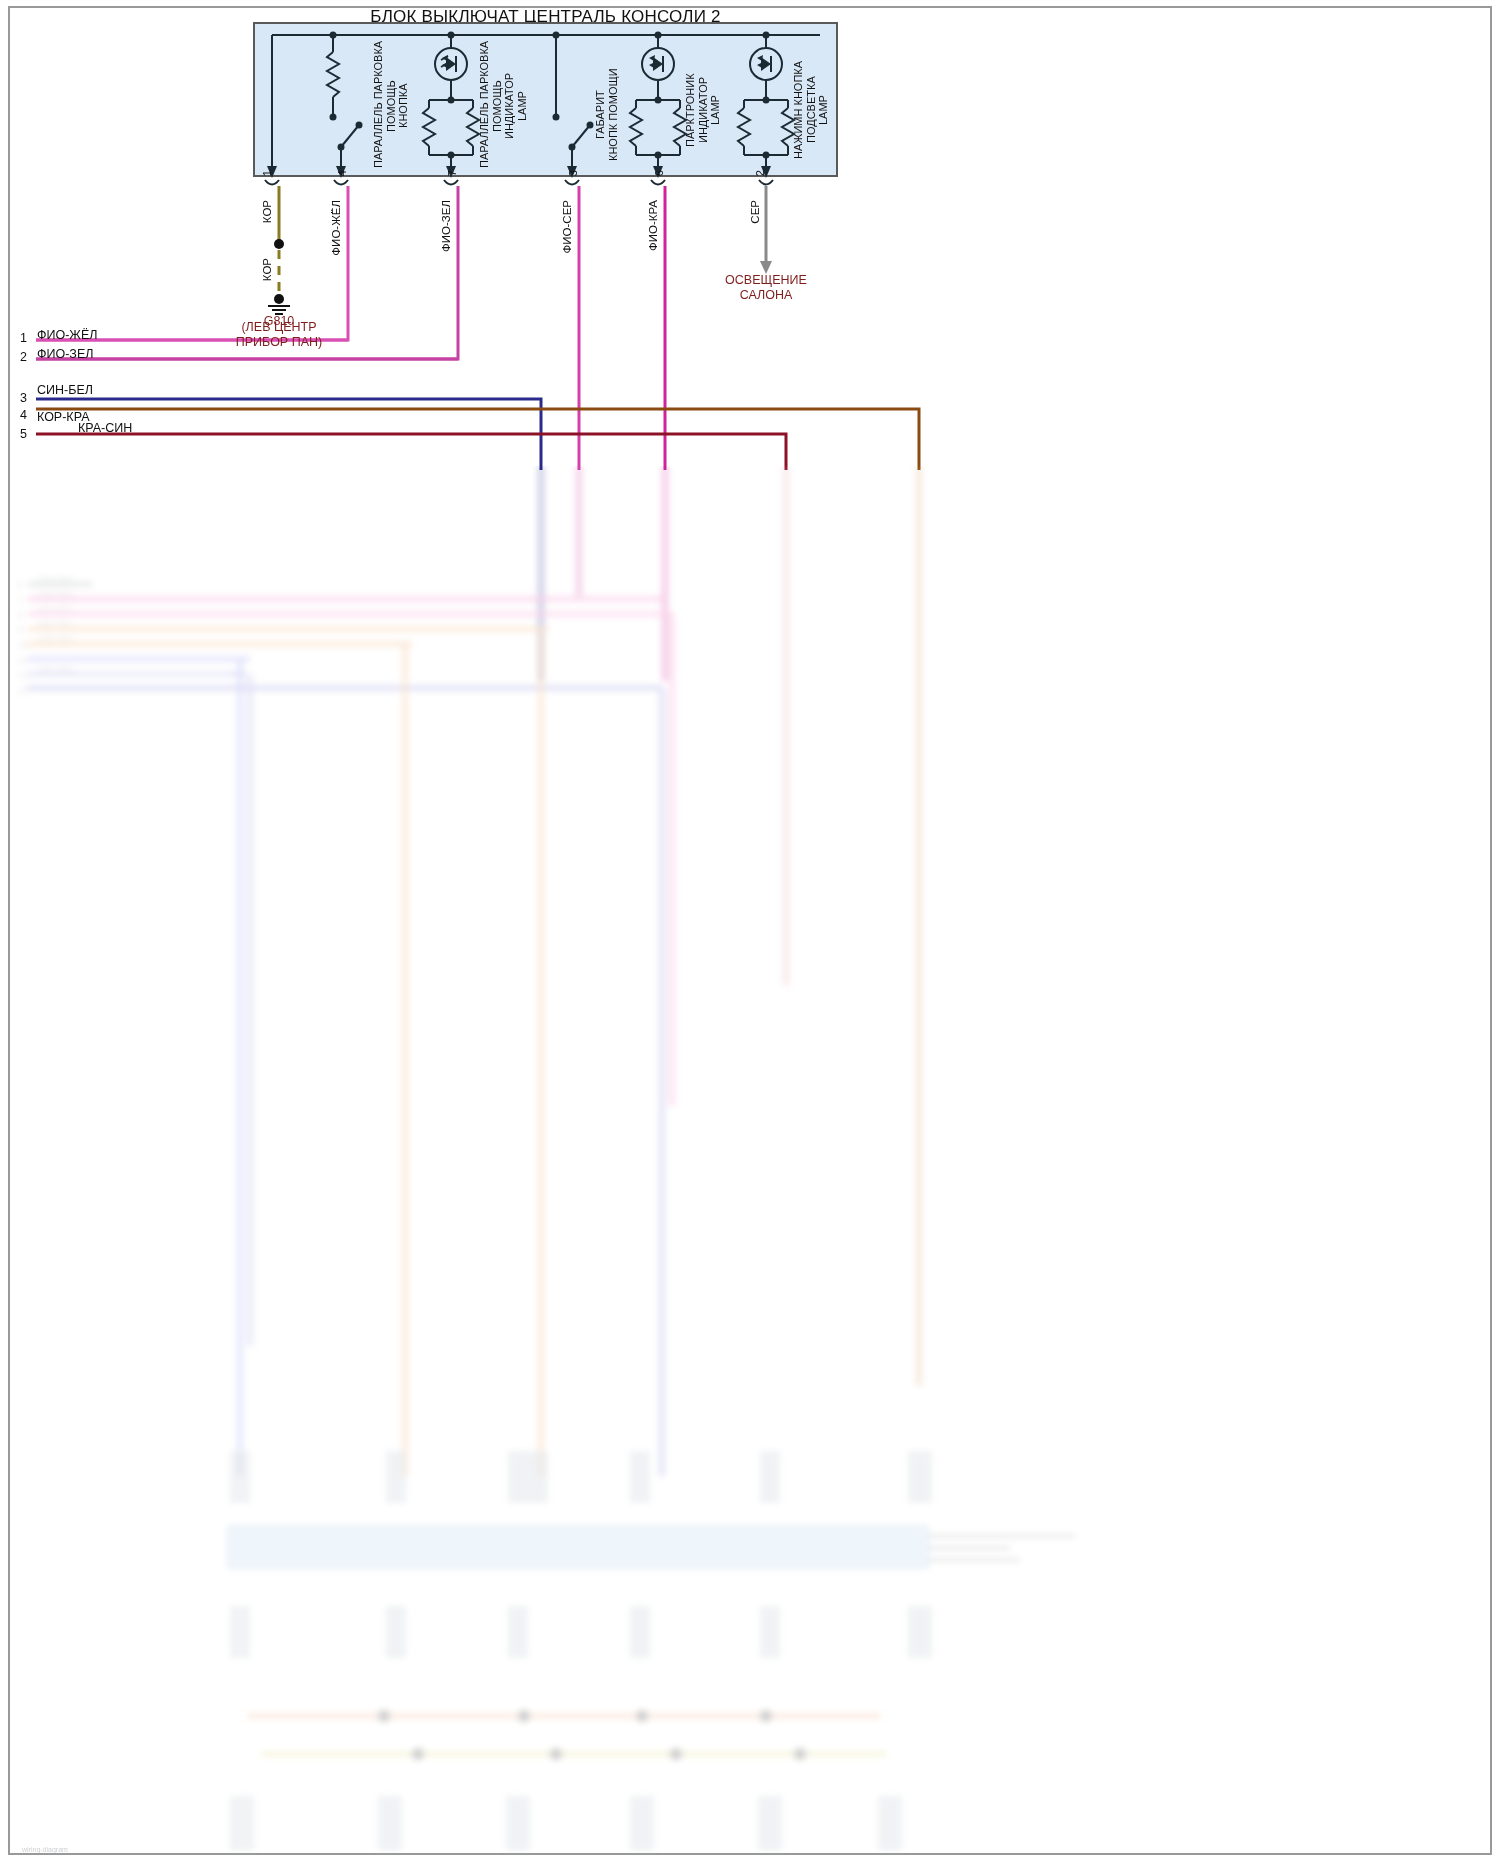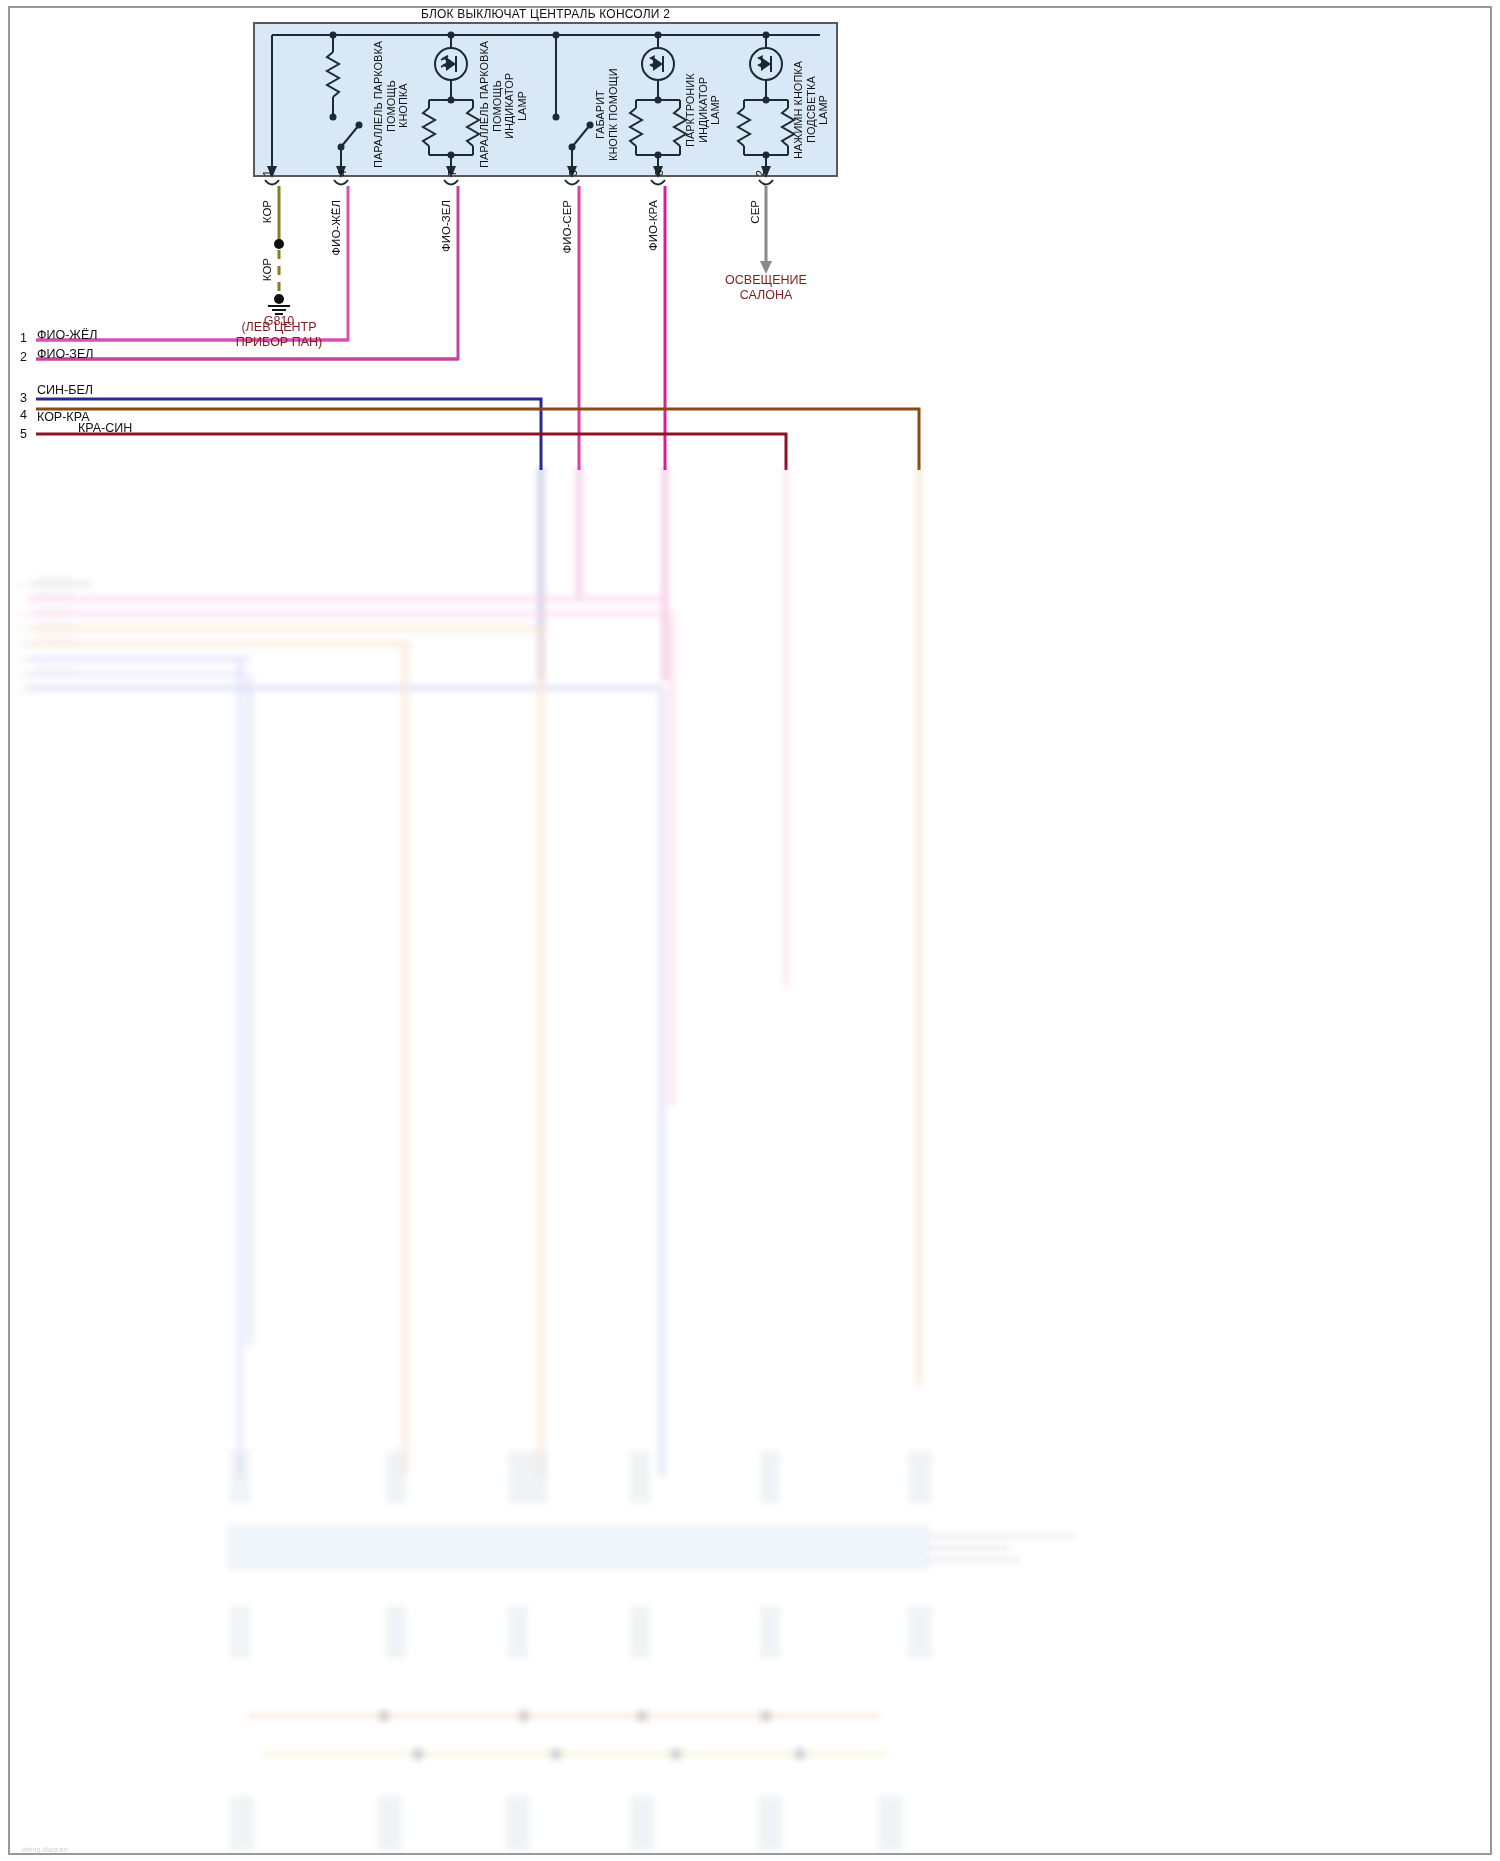--- a/index.html
+++ b/index.html
@@ -4,21 +4,21 @@
 <style>
   html,body{margin:0;padding:0;background:#ffffff;}
   body{font-family:"Liberation Sans",sans-serif;}
   #page{position:relative;width:1500px;height:1861px;background:#fff;overflow:hidden;}
 
   
   #sheet{position:absolute;left:8px;top:6px;width:1484px;height:1849px;border:2px solid #999;box-sizing:border-box;background:#fff;}
 
   
   #comp-box{position:absolute;left:253px;top:22px;width:585px;height:155px;background:#d9e8f7;border:2px solid #5a5a5a;box-sizing:border-box;}
-  #comp-title{position:absolute;left:253px;top:7px;width:585px;text-align:center;font-size:12px;color:#111;letter-spacing:.2px;white-space:nowrap;}
+  #comp-title{position:absolute;left:253px;top:7px;width:585px;text-align:center;font-size:17px;color:#111;letter-spacing:.2px;white-space:nowrap;}
 
   .vert-label{position:absolute;writing-mode:vertical-rl;transform:rotate(180deg);font-size:11px;color:#111;line-height:12.5px;text-align:center;white-space:pre;}
 
   .pin-num{position:absolute;writing-mode:vertical-rl;transform:rotate(180deg);font-size:11px;color:#111;}
   .wire-name{position:absolute;writing-mode:vertical-rl;transform:rotate(180deg);font-size:11.5px;color:#111;white-space:nowrap;}
 
   .left-label{position:absolute;font-size:12.5px;color:#111;white-space:nowrap;}
   .left-num{position:absolute;font-size:12.5px;color:#111;}
 
   .center-text{position:absolute;text-align:center;font-size:12.5px;color:#7f1d1d;line-height:15px;white-space:pre;}

